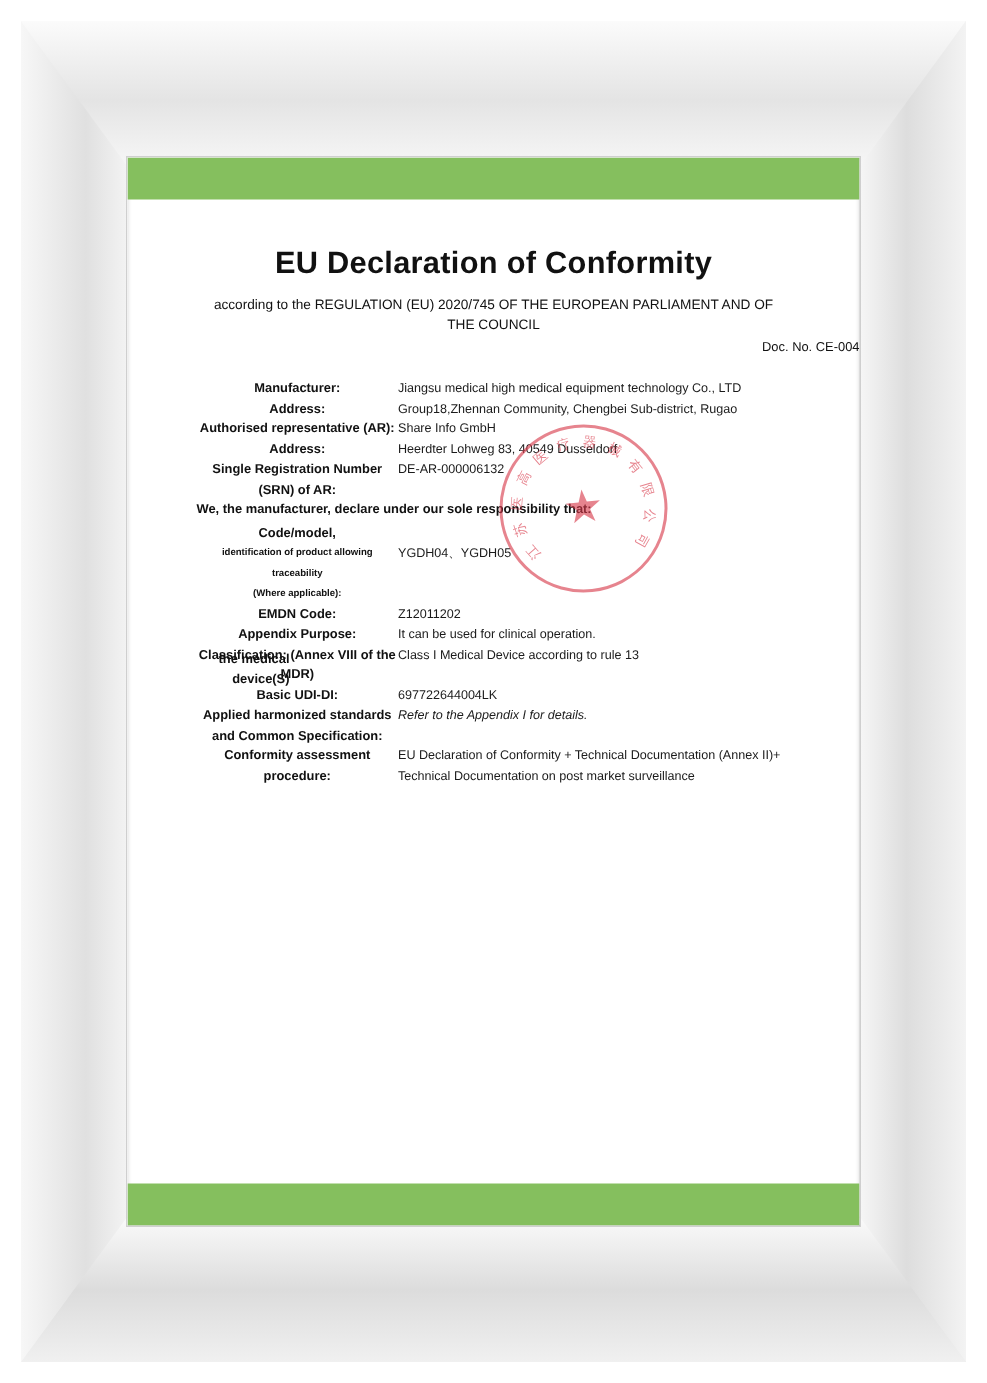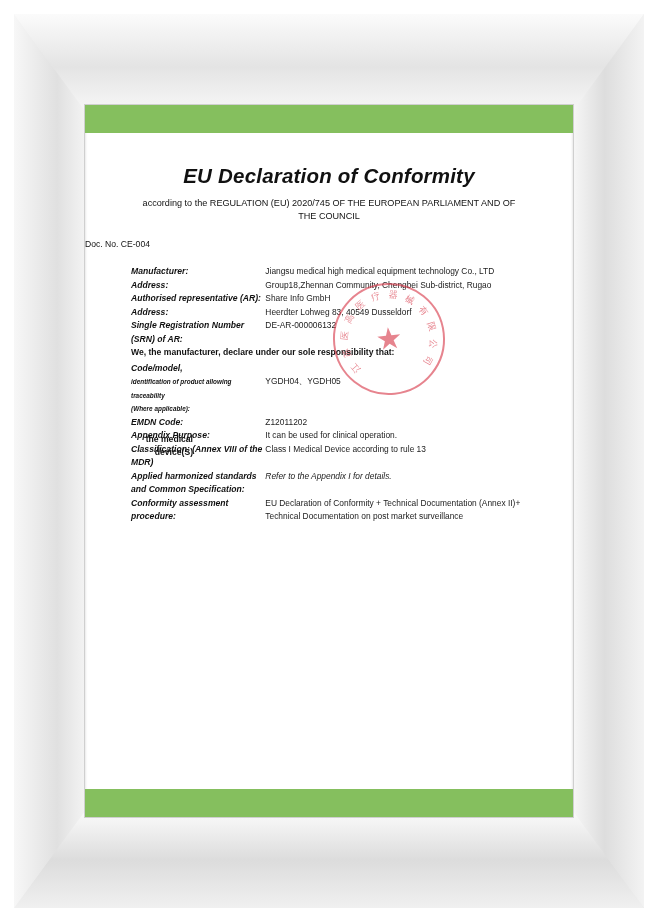--- a/index.html
+++ b/index.html
@@ -90,59 +90,57 @@
   }
 
   
   .doc-title {
     text-align: center;
     font-size: 20.5px;
     font-weight: bold;
     color: #111;
     margin-top: 31px;
     letter-spacing: 0.2px;
-    font-style: italic;
   }
   .doc-subtitle {
     text-align: center;
     font-size: 9.1px;
     color: #111;
     margin-top: 9px;
     line-height: 13px;
     padding: 0 56px;
   }
   .doc-docno {
-    text-align: left;
+    text-align: right;
     font-size: 8.6px;
     color: #111;
-    margin-top: 16px;
+    margin-top: 3px;
   }
 
   
   table.fields {
     margin-top: 16px;
     margin-left: 46px;
     border-collapse: collapse;
     width: 400px;
     table-layout: fixed;
   }
   table.fields td {
     vertical-align: top;
     padding: 0;
   }
   td.lbl {
     width: 132px;
-    text-align: left;
+    text-align: center;
     font-size: 8.6px;
     font-weight: bold;
     color: #111;
     line-height: 13.5px;
     padding-right: 7px;
     padding-bottom: 4px;
-    font-style: italic;
   }
   td.lbl.small {
     font-size: 6.4px;
     font-weight: bold;
   }
   td.val {
     width: 261px;
     font-size: 8.4px;
     color: #1b1b1b;
     line-height: 13.5px;
@@ -287,20 +285,24 @@
               <td class="lbl">EMDN  Code:</td>
               <td class="val">Z12011202</td>
             </tr>
             <tr>
               <td class="lbl">Appendix Purpose:</td>
               <td class="val">It can be used for clinical operation.</td>
             </tr>
             <tr>
               <td class="lbl">Classification: (Annex VIII of the MDR)</td>
               <td class="val">Class I Medical Device according to rule 13</td>
+            </tr>
+            <tr>
+              <td class="lbl">Basic UDI-DI:</td>
+              <td class="val">697722644004LK</td>
             </tr>
             <tr>
               <td class="lbl">Applied harmonized standards and Common Specification:</td>
               <td class="val italic">Refer to the Appendix I for details.</td>
             </tr>
             <tr>
               <td class="lbl">Conformity assessment procedure:</td>
               <td class="val">EU Declaration of Conformity + Technical Documentation (Annex II)+ Technical Documentation on post market surveillance</td>
             </tr>
           </tbody>

